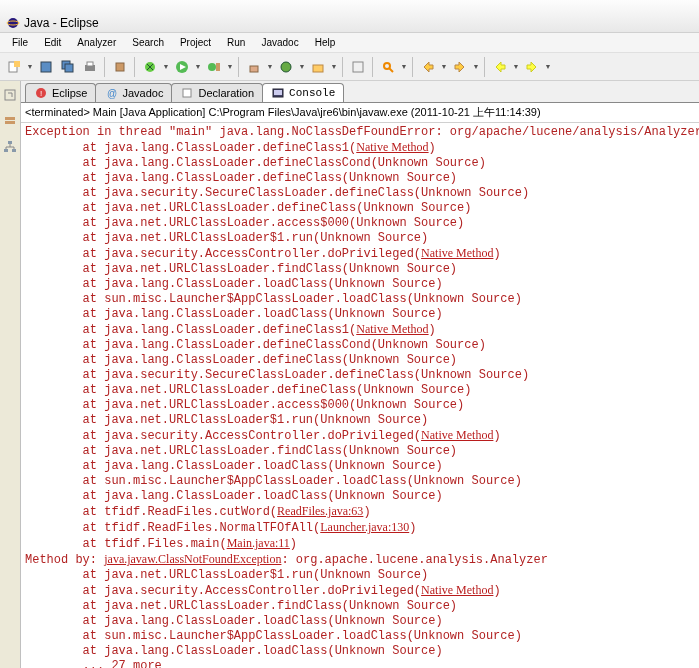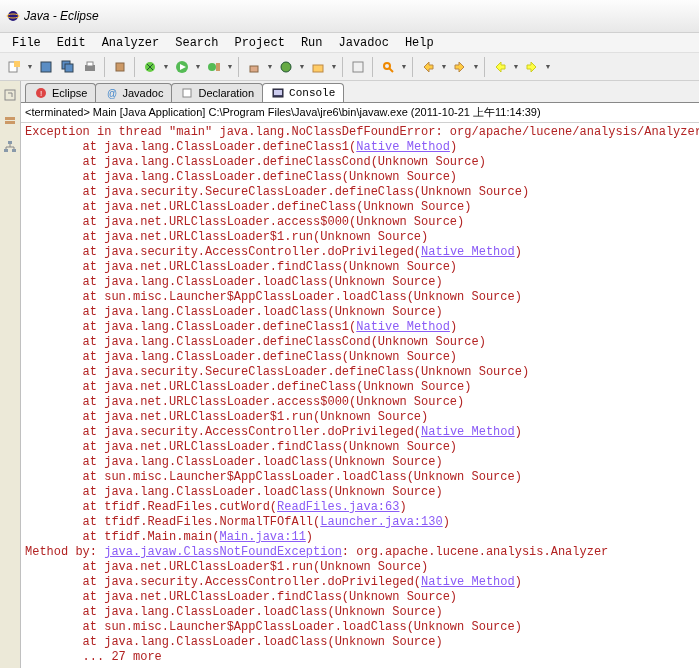--- a/index.html
+++ b/index.html
@@ -1,34 +1,34 @@
 <!DOCTYPE html>
 <html><head>
 <meta charset="utf-8">
 <style>
 * { margin: 0; padding: 0; box-sizing: border-box; }
 body { font-family: Tahoma, sans-serif; font-size: 11px; background: #fff; width: 699px; height: 668px; overflow: hidden; }
-.titlebar { height: 22px; background: linear-gradient(#fdfdfd,#e8e8e8); border-bottom: 1px solid #d0d0d0; display: flex; align-items: center; padding: 16px 6px; font-style: italic; }
+.titlebar { height: 22px; background: linear-gradient(#fdfdfd,#e8e8e8); border-bottom: 1px solid #d0d0d0; display: flex; padding: 16px 6px; }
 .titlebar .icon { width: 14px; height: 14px; margin-right: 4px; display: inline-flex; align-items: center; justify-content: center; }
 .titlebar span.txt { font-size: 12px; }
 .menubar { height: 20px; background: #f5f5f5; display: flex; align-items: center; padding: 0 4px; border-bottom: 1px solid #e0e0e0; }
-.menu-item { padding: 2px 8px; font-size: 12px; cursor: default; font-family: Liberation Mono, monospace; }
+.menu-item { padding: 2px 8px; font-size: 10px; cursor: default; }
 .toolbar { height: 28px; background: #f0f0f0; border-bottom: 1px solid #d0d0d0; display: flex; align-items: center; padding: 0 4px; gap: 2px; }
 .tbtn { width: 20px; height: 20px; display: inline-flex; align-items: center; justify-content: center; border: 1px solid transparent; }
 .tsep { width: 2px; height: 20px; border-left: 1px solid #c0c0c0; margin: 0 2px; }
 .tdrop { width: 8px; height: 20px; display: inline-flex; align-items: center; justify-content: center; color: #555; font-size: 7px; }
 .main { display: flex; height: calc(100% - 70px); }
 .leftbar { width: 22px; background: #ece9d8; border-right: 1px solid #c0c0c0; display: flex; flex-direction: column; align-items: center; padding-top: 4px; gap: 6px; }
 .content { flex: 1; display: flex; flex-direction: column; }
 .tabs { height: 22px; background: #f0f0f0; display: flex; align-items: flex-end; border-bottom: 1px solid #888; padding-left: 4px; }
 .tab { display: flex; align-items: center; padding: 2px 8px; font-size: 11px; border: 1px solid #888; border-bottom: none; background: #e4e4e4; margin-right: -1px; border-radius: 4px 4px 0 0; gap: 4px; }
 .tab.active { background: #fff; position: relative; z-index: 1; font-family: Liberation Mono, monospace; }
 .infobar { padding: 2px 4px; font-size: 11px; border-bottom: 1px solid #d0d0d0; background: #fff; white-space: nowrap; overflow: hidden; }
 .console { flex: 1; font-family: Consolas, 'Courier New', monospace; font-size: 12px; line-height: 15px; padding: 2px 4px; overflow: auto; color: #b22222; white-space: pre; background: #fff; }
-.link { color: #8b5cf6; text-decoration: underline; }
+.link { color: #b91c1c; text-decoration: underline; font-family: Liberation Serif, serif; }
 .tabicon { width: 14px; height: 14px; display: inline-flex; align-items: center; justify-content: center; }
 </style>
 </head>
 <body>
 
 <div class="titlebar">
   <span class="icon">
       <svg width="14" height="14">
         <circle cx="7" cy="7" r="5" fill="#27187a"></circle>
         <ellipse cx="7" cy="7" rx="6" ry="2" fill="none" stroke="#f7b733" stroke-width="1"></ellipse>
@@ -246,21 +246,21 @@
 <span>        at java.net.URLClassLoader.defineClass(Unknown Source)</span>
 <span>        at java.net.URLClassLoader.access$000(Unknown Source)</span>
 <span>        at java.net.URLClassLoader$1.run(Unknown Source)</span>
 <span>        at java.security.AccessController.doPrivileged(</span><span class="link">Native Method</span><span>)</span>
 <span>        at java.net.URLClassLoader.findClass(Unknown Source)</span>
 <span>        at java.lang.ClassLoader.loadClass(Unknown Source)</span>
 <span>        at sun.misc.Launcher$AppClassLoader.loadClass(Unknown Source)</span>
 <span>        at java.lang.ClassLoader.loadClass(Unknown Source)</span>
 <span>        at tfidf.ReadFiles.cutWord(</span><span class="link">ReadFiles.java:63</span><span>)</span>
 <span>        at tfidf.ReadFiles.NormalTFOfAll(</span><span class="link">Launcher.java:130</span><span>)</span>
-<span>        at tfidf.Main.main(</span><span class="link">Main.java:11</span><span>)</span>
+<span>        at tfidf.Files.main(</span><span class="link">Main.java:11</span><span>)</span>
 <span>Method by: </span><span class="link">java.javaw.ClassNotFoundException</span><span>: org.apache.lucene.analysis.Analyzer</span>
 <span>        at java.net.URLClassLoader$1.run(Unknown Source)</span>
 <span>        at java.security.AccessController.doPrivileged(</span><span class="link">Native Method</span><span>)</span>
 <span>        at java.net.URLClassLoader.findClass(Unknown Source)</span>
 <span>        at java.lang.ClassLoader.loadClass(Unknown Source)</span>
 <span>        at sun.misc.Launcher$AppClassLoader.loadClass(Unknown Source)</span>
 <span>        at java.lang.ClassLoader.loadClass(Unknown Source)</span>
 <span>        ... 27 more</span></div>
   </div>
 </div>

